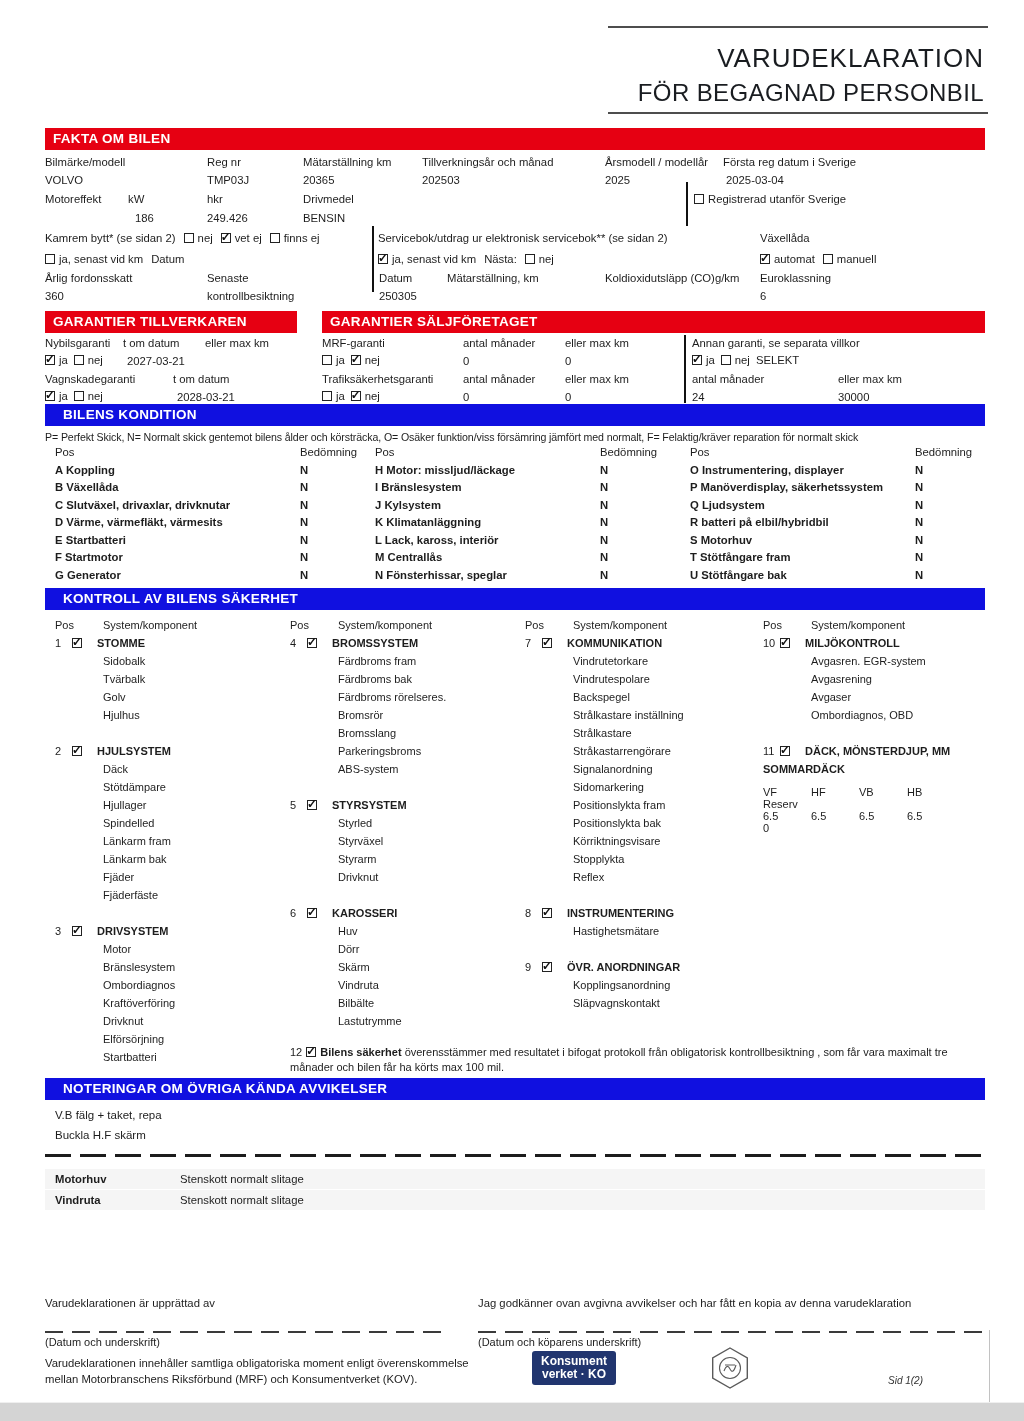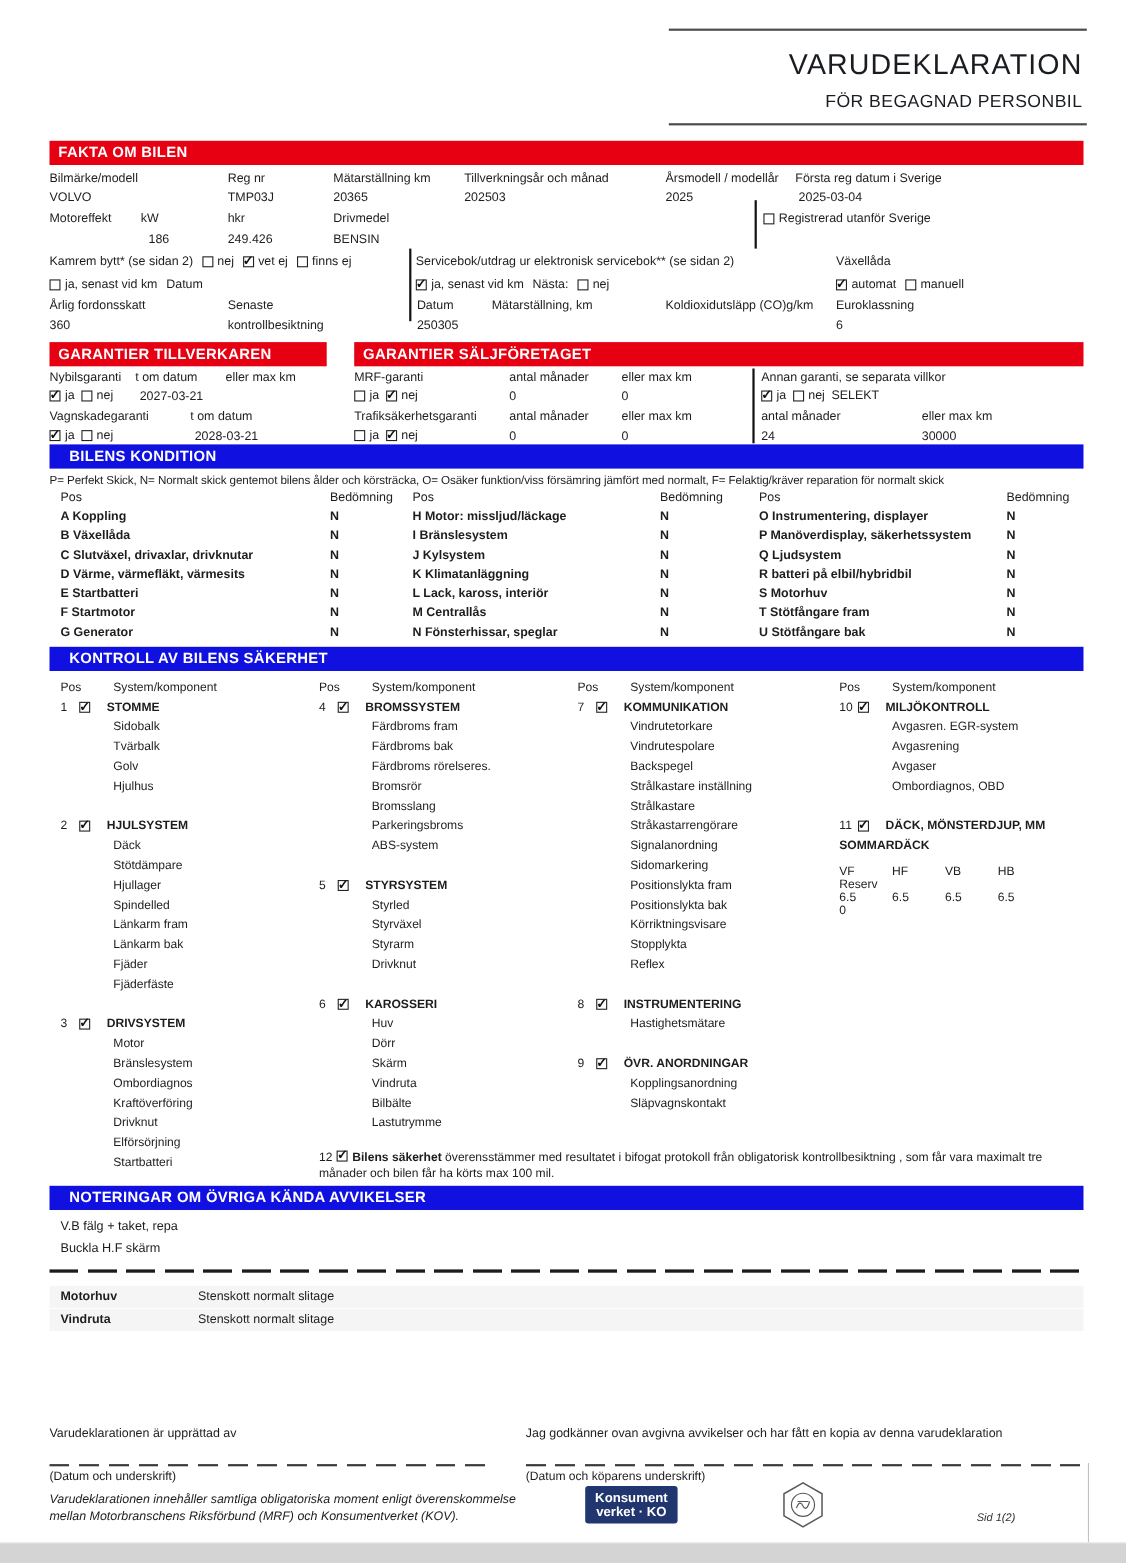--- a/index.html
+++ b/index.html
@@ -5,21 +5,21 @@
   * { box-sizing: border-box; margin: 0; padding: 0; }
   html,body { width:1024px; height:1421px; background:#ffffff; }
   body { position:relative; overflow:hidden; font-family:"Liberation Sans", sans-serif; color:#1d1d1d; }
   .abs { position:absolute; }
 
   
   .title-block { position:absolute; left:608px; top:26px; width:380px;
     border-top:2px solid #4d4d4d; border-bottom:2px solid #4d4d4d;
     padding:8px 4px 6px; text-align:right; }
   .doc-title { font-size:26px; line-height:44px; letter-spacing:1px; color:#191c20; }
-  .doc-subtitle { font-size:16px; line-height:26px; letter-spacing:.4px; color:#191c20; }
+  .doc-subtitle { font-size:24px; line-height:26px; letter-spacing:.4px; color:#191c20; }
 
   
   .bar { height:22px; line-height:22px; padding:0 8px; color:#fff; font-weight:bold;
          font-size:13.5px; letter-spacing:.3px; }
   .bar.red  { background:#e60012; }
   .bar.blue { background:#1010e0;padding-left:18px; }
 
   
   .t   { font-size:11.3px; line-height:14px; white-space:nowrap; }
   .row { display:flex; align-items:flex-end; gap:8px; }
@@ -74,21 +74,21 @@
   .parts { margin-top:12px; }
   .part-row { display:flex; height:20px; line-height:20px; background:#f5f5f5; margin-bottom:1px; }
   .part-name { width:135px; padding-left:10px; font-weight:bold; font-size:11.3px; }
   .part-note { font-size:11.3px; }
 
   .sec-footer { top:1295px; height:110px; font-size:11.3px; }
   .sig-line { position:absolute; height:2px;
               background:repeating-linear-gradient(90deg,#3a3a3a 0 18px,transparent 18px 27px); }
   .sig-cap  { position:absolute; font-size:11px; }
   .legal    { position:absolute; left:0; top:60px; width:450px;
-              font-style:italic; font-size:11.3px; line-height:16px; }
+              font-size:11.3px; line-height:16px; }
   .kv-logo  { position:absolute; left:487px; top:56px; background:#21356f; color:#fff;
               border-radius:3px; padding:4px 9px; font-weight:bold; font-size:12px;
               line-height:13px; text-align:center; }
   .sid      { position:absolute; right:62px; top:80px; font-size:10px; font-style:italic; color:#333; }
 
   .bottom-strip { position:absolute; left:0; top:1402px; width:1024px; height:19px;
                   background:#d4d4d4; border-top:1px solid #efefef; }
   .edge-line { position:absolute; left:989px; top:1330px; width:1px; height:72px; background:#c2c2c2; }
 </style>
 </head>

